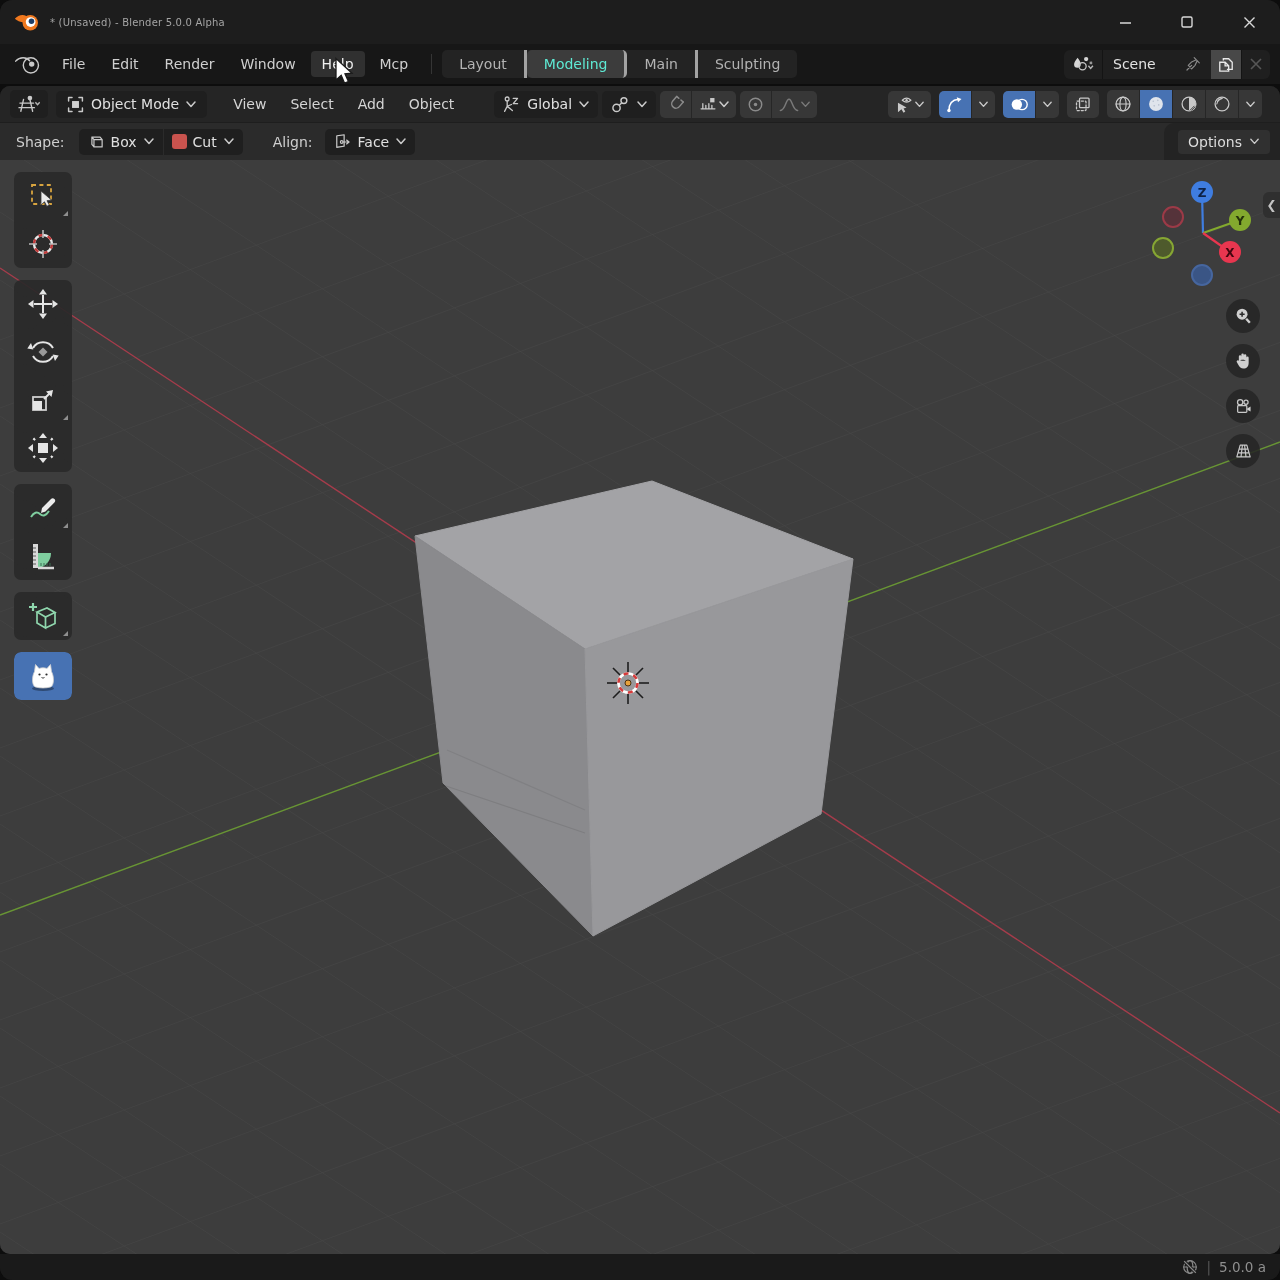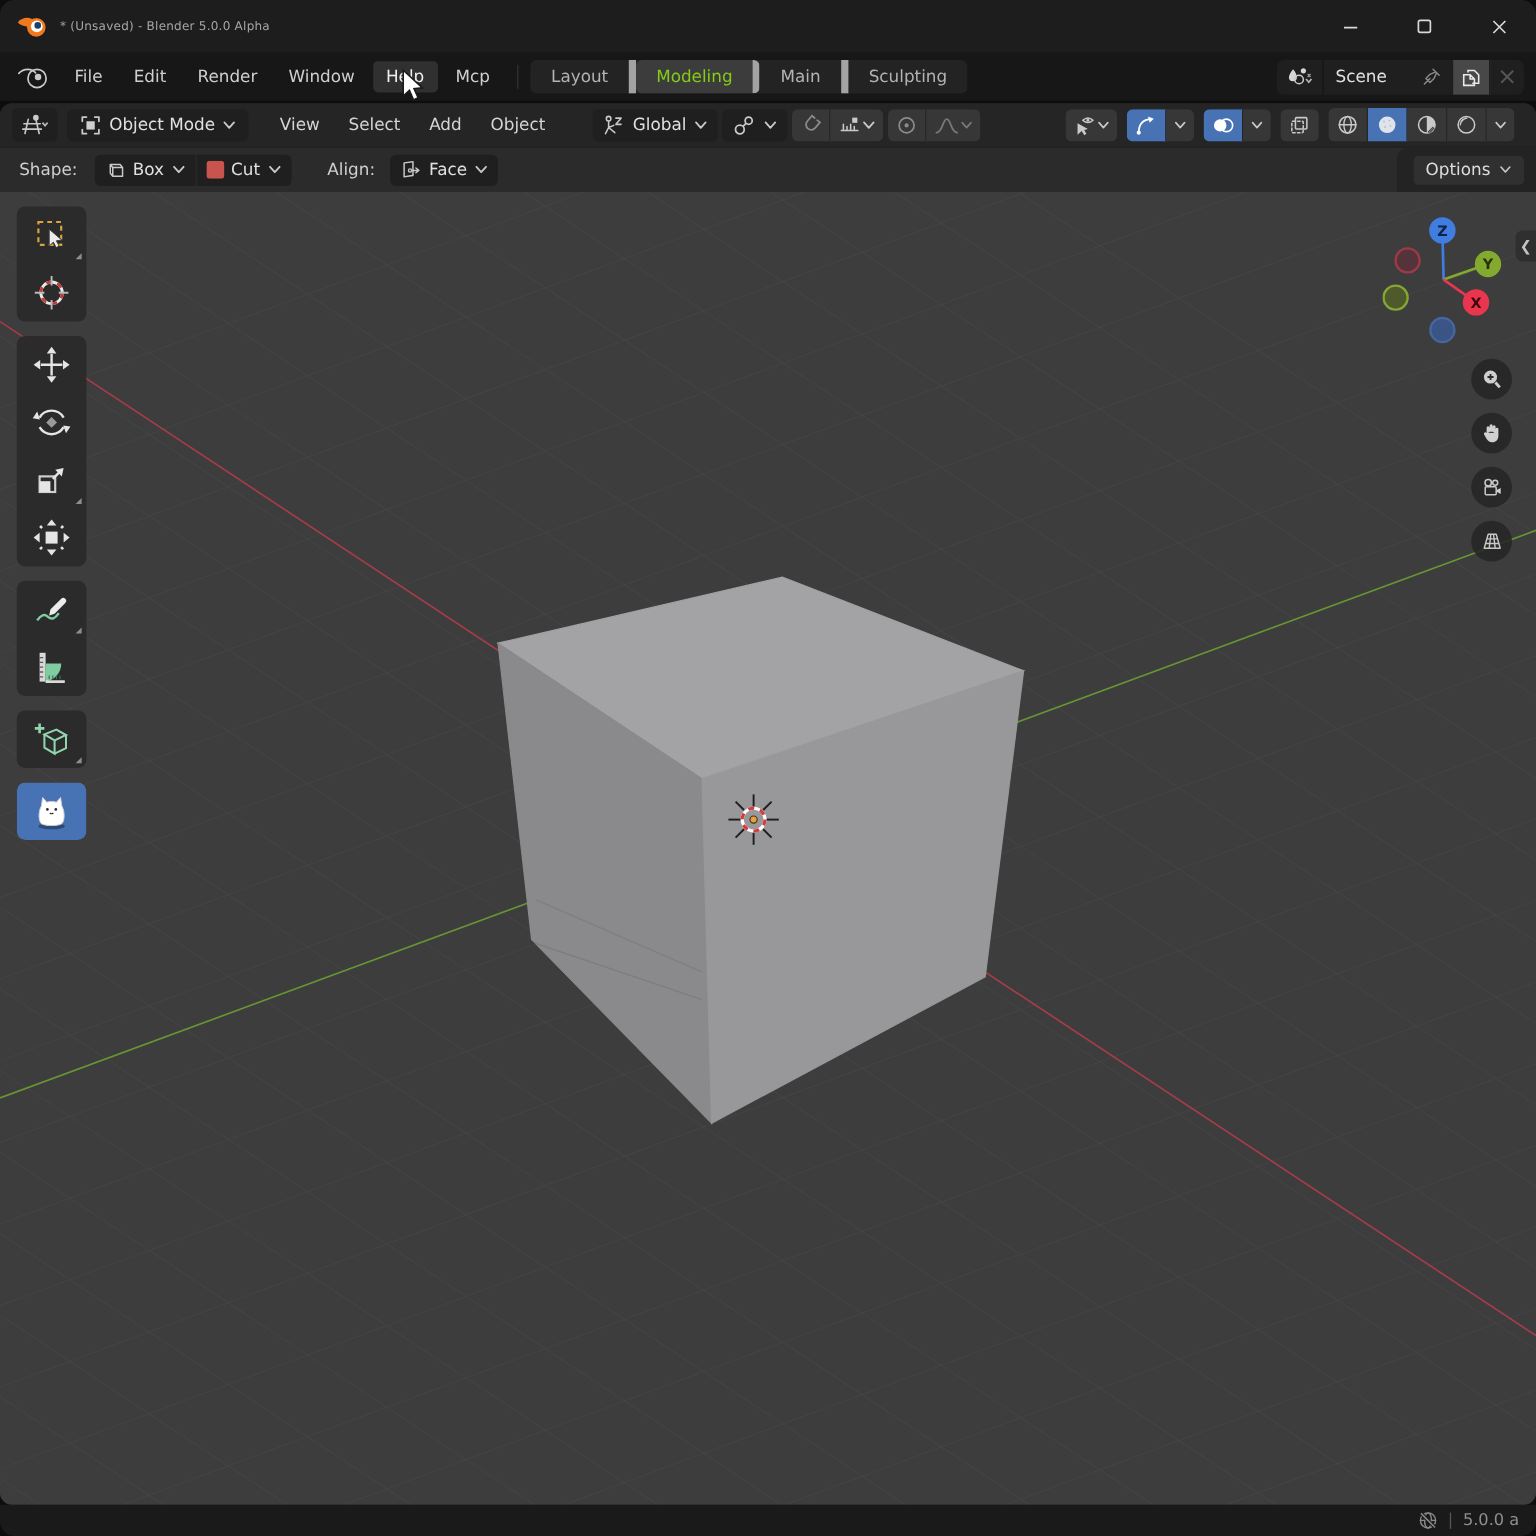--- a/index.html
+++ b/index.html
@@ -11,23 +11,23 @@
   .titlebar .title { color:#a5a5a5; font-size:10px; margin-left:10px; letter-spacing:.2px; }
   .win-controls { margin-left:auto; display:flex; height:100%; }
   .win-btn { width:62px; height:100%; display:flex; align-items:center; justify-content:center; color:#d9d9d9; }
 
   
   .menubar { height:40px; background:#171717; display:flex; align-items:center; padding:0 10px 0 14px; flex:none; position:relative; }
   .menu-item { color:#cfcfcf; font-size:14px; padding:5px 11px; border-radius:4px; margin:0 2px; }
   .menu-item.hovered { background:#303030; color:#eee; }
   .mb-sep { width:1px; height:20px; background:#353535; margin:0 10px; }
   .tabs { display:flex; background:#232323; border-radius:5px; overflow:hidden; }
-  .tab { color:#b3b3b3; font-size:14px; padding:6px 17px; border-right:6px solid #a3a3a3; white-space:nowrap; }
+  .tab { color:#b3b3b3; font-size:14px; padding:6px 17px; border-right:3px solid #a3a3a3; white-space:nowrap; }
   .tab:last-child { border-right:none; }
-  .tab.active { background:#3c3c3c; color:#84cc16; border-radius:5px; }
+  .tab.active { background:#3c3c3c; color:#5eead4; border-radius:5px; }
   .id-widget { display:flex; align-items:stretch; background:#1f1f1f; border-radius:6px; overflow:hidden; height:29px; margin-left:10px; }
   .id-widget .seg { display:flex; align-items:center; padding:0 7px; border-right:1px solid #141414; }
   .id-widget .seg:last-child { border-right:none; }
   .id-widget .txt { color:#e2e2e2; font-size:14px; padding:0 10px; min-width:108px; display:flex; align-items:center; }
   .id-widget .lite { background:#484848; }
   .scene-wrap { margin-left:auto; display:flex;flex-direction:column; }
 
   
   .editor { flex:1; display:flex; flex-direction:column; border-radius:10px; overflow:hidden; margin-top:2px; background:#252525; }
   .hrow { display:flex; align-items:center; flex:none; }

